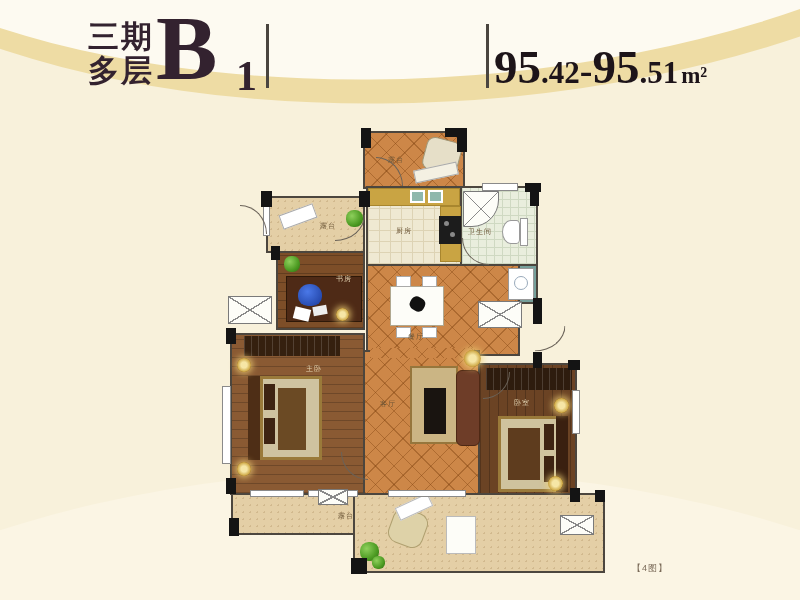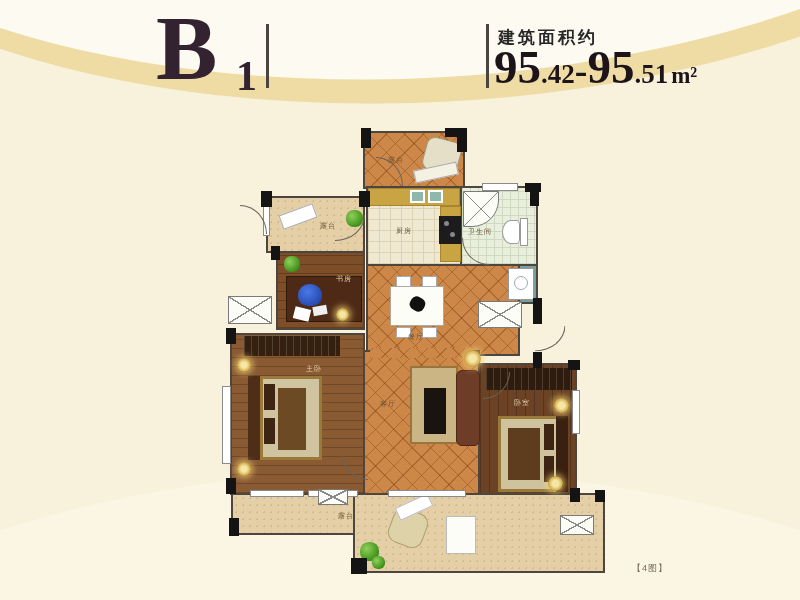--- a/index.html
+++ b/index.html
@@ -17,21 +17,21 @@
   .phase{left:88px;top:20px;font-size:31px;font-weight:bold;line-height:34px;letter-spacing:2px;}
   .bigB{left:156px;top:2px;font-family:"Liberation Serif","DejaVu Serif",serif;font-size:92px;font-weight:bold;line-height:92px;}
   .bigB1{left:236px;top:52px;font-family:"Liberation Serif","DejaVu Serif",serif;font-size:42px;font-weight:bold;}
   .vdiv{position:absolute;width:3px;background:#4a453f;}
   .uarea{left:282px;top:23px;font-size:21px;font-weight:900;color:#1c1c1c;letter-spacing:.5px;}
   .ulayout{left:280px;top:50px;font-size:28px;font-weight:bold;color:#141414;letter-spacing:2px;}
   .alabel{left:498px;top:26px;font-size:17px;font-weight:bold;color:#262626;letter-spacing:3px;}
   .avalue{left:494px;top:40px;display:flex;align-items:baseline;color:#1d1419;
     font-family:"Liberation Serif","DejaVu Serif",serif;font-weight:900;}
   .avalue .big{font-size:47px;}
-  .avalue .small{font-size:27px;}
+  .avalue .small{font-size:31px;}
   .avalue .dash{font-size:38px;}
   .avalue .unit{font-size:23px;font-weight:bold;margin-left:3px;}
   
   .room{position:absolute;border:2px solid #4c463e;box-sizing:border-box;}
   .tile-orange{background-color:#cd8748;background-image:
     repeating-linear-gradient(45deg,rgba(120,60,10,.38) 0 1px,transparent 1px 13px),
     repeating-linear-gradient(-45deg,rgba(120,60,10,.38) 0 1px,transparent 1px 13px);}
   .wood{background-color:#7d4e28;background-image:
     repeating-linear-gradient(0deg,rgba(0,0,0,.22) 0 1px,transparent 1px 9px);}
   .wood-light{background-color:#8a5a33;background-image:
@@ -68,26 +68,27 @@
 </head>
 <body>
 
 <div class="stage">
 
   <div class="curve-bottom"></div>
   <div class="curve-gold"></div>
   <div class="curve-white"></div>
 
   <div class="hdr phase">
+    <div>三期</div>
+    <div>多层</div>
   </div>
   <div class="hdr bigB">B</div>
   <div class="hdr bigB1">1</div>
   <div class="vdiv" style="left:266px;top:24px;height:64px;"></div>
   <div class="vdiv" style="left:486px;top:24px;height:64px;"></div>
-  <div class="hdr alabel">建筑面积约</div>
   <div class="hdr avalue">
     <span class="big">95</span>
     <span class="small">.42</span>
     <span class="dash">-</span>
     <span class="big">95</span>
     <span class="small">.51</span>
     <span class="unit">m²</span>
   </div>
 
   <div>

